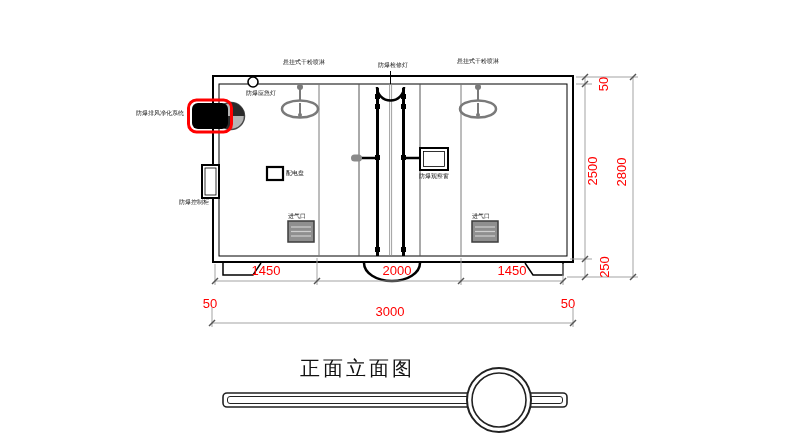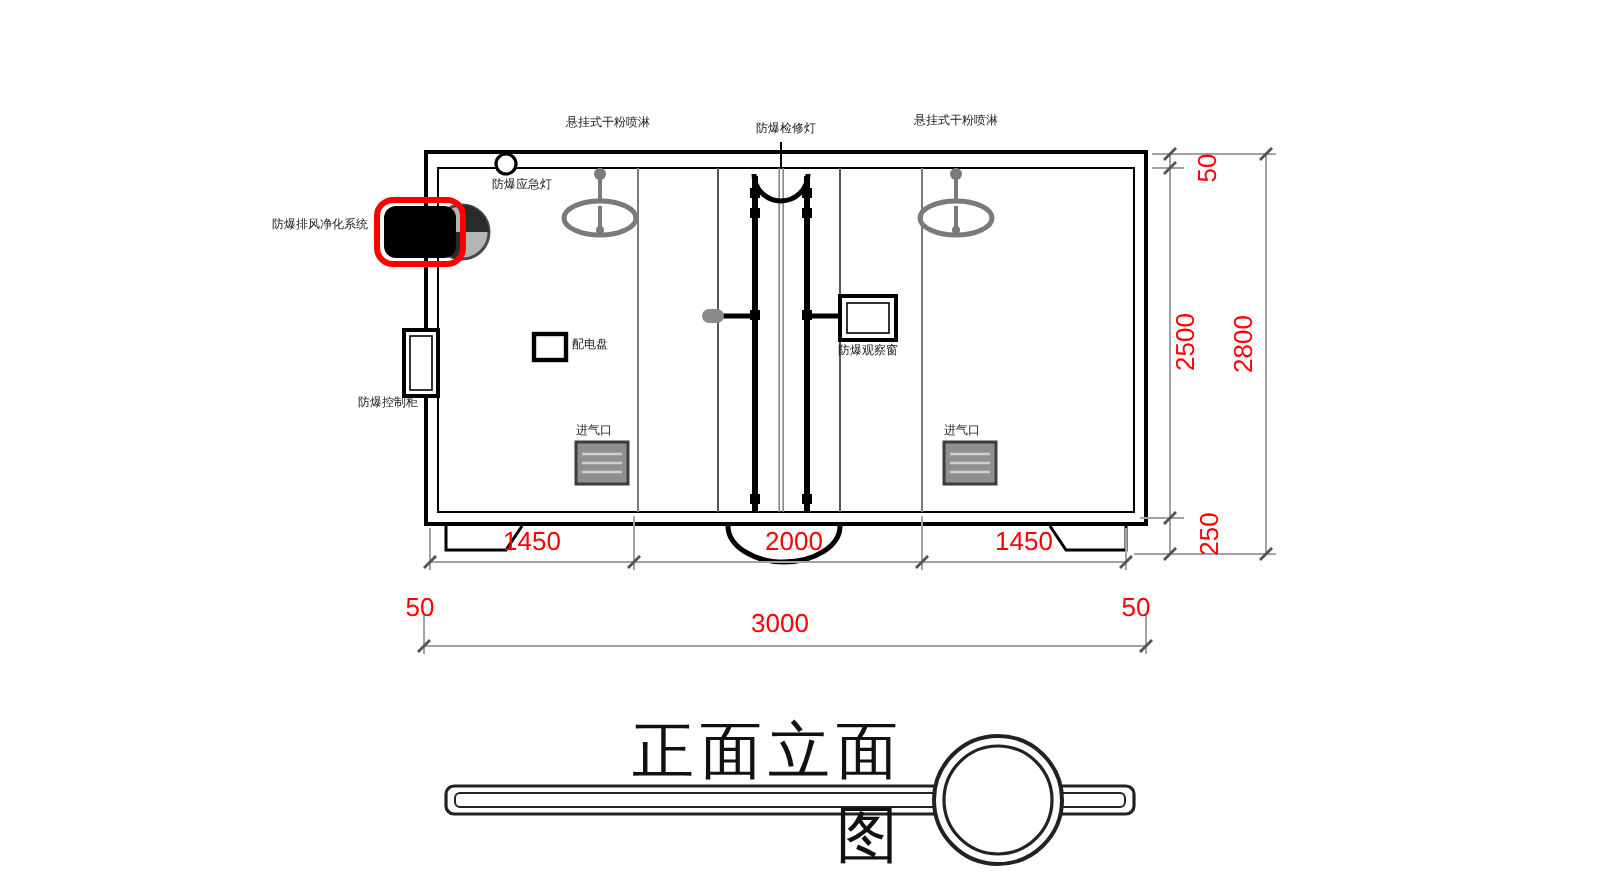--- a/index.html
+++ b/index.html
@@ -4,22 +4,22 @@
 <style>
   html,body{margin:0;padding:0;background:#fff;}
   #stage{position:relative;width:748px;height:445px;background:#ffffff;overflow:hidden;
          font-family:"Liberation Sans","DejaVu Sans",sans-serif;}
   #linework{position:absolute;left:0;top:0;}
   .lbl{position:absolute;font-size:6px;line-height:7px;color:#1a1a1a;white-space:nowrap;
        text-align:center;transform-origin:center;}
   .dim{position:absolute;font-size:13px;line-height:14px;color:#ff0000;white-space:nowrap;
        text-align:center;transform-origin:center;font-family:"Liberation Sans",sans-serif;}
   .rot{transform:rotate(-90deg);}
-  #title{position:absolute;left:300px;top:355px;width:152px;text-align:right;
-         font-family:Liberation Mono, monospace;font-size:31px;
+  #title{position:absolute;left:300px;top:355px;width:152px;text-align:left;
+         font-family:Liberation Mono, monospace;font-size:20px;
          letter-spacing:3px;color:#111;}
 </style>
 </head>
 <body>
 
 <div id="stage">
 
   <svg id="linework" width="800" height="445" viewBox="0 0 800 445">
 
     <g>

